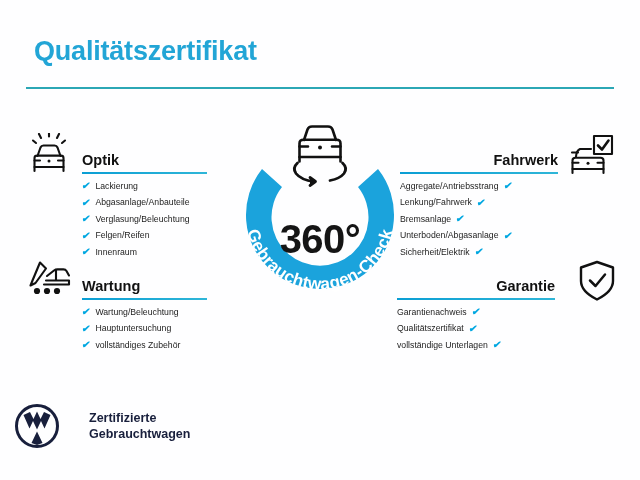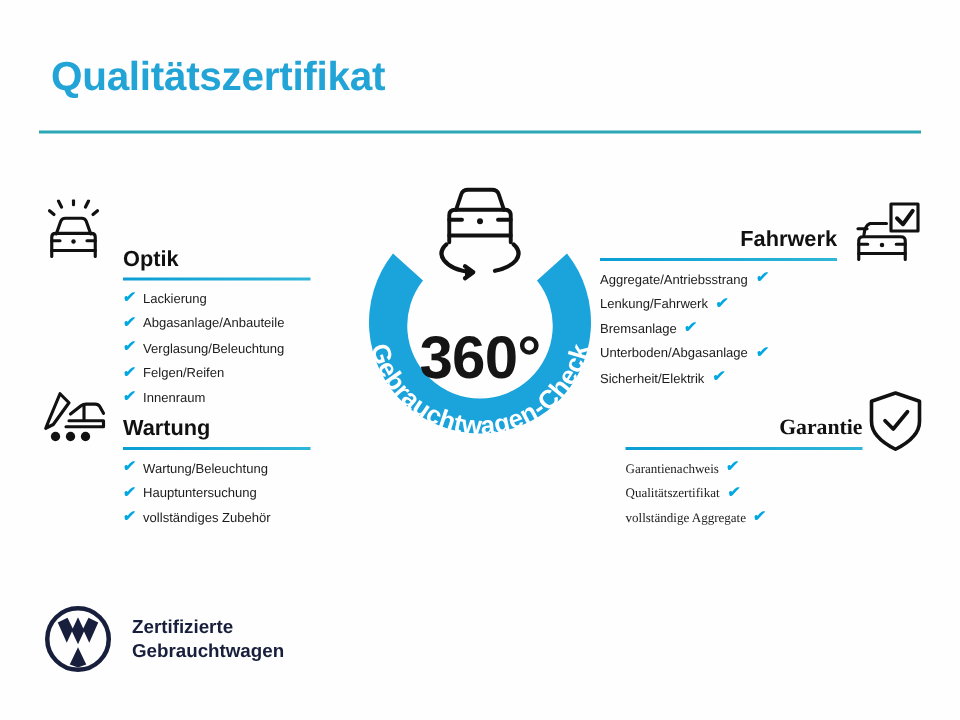--- a/index.html
+++ b/index.html
@@ -88,24 +88,24 @@
   
   .left .sec-title { left: 0; }
   .left .sec-rule  { left: 0; right: 0; }
   .left .item      { justify-content: flex-start; }
 
   .right .sec-title { right: 0; }
   .right .sec-rule  { left: 0; right: 0; }
   .right .item      { justify-content: flex-start; }
 
   
-  #sec-optik   { left: 82px;  top: 144px; width: 125px; margin-top: 13px; }
+  #sec-optik   { left: 82px;  top: 144px; width: 125px; }
   #sec-wartung { left: 82px;  top: 270px; width: 125px; }
   #sec-technik { left: 400px; top: 144px; width: 158px; }
-  #sec-garantie{ left: 417px; top: 270px; width: 158px; font-family: Liberation Serif, serif; }
+  #sec-garantie{ left: 397px; top: 270px; width: 158px; }
 
   
   .sec-icon {
     position: absolute;
     width: 48px;
     height: 44px;
   }
   #icon-optik    { left: 25px;  top: 133px; }
   #icon-wartung  { left: 25px;  top: 259px; }
   #icon-technik  { left: 567px; top: 133px; }
@@ -144,25 +144,25 @@
     left: 56px;
     top: 3px;
     width: 80px;
     height: 72px;
   }
   #badge-car svg { display: block; width: 100%; height: 100%; }
 
   
   #footer {
     position: absolute;
-    left: 30px;
+    left: 15px;
     top: 404px;
     display: flex;
     align-items: center;
-    gap: 14px;
+    gap: 30px;
   }
   #vw-logo { width: 44px; height: 44px; }
   #vw-logo svg { display: block; width: 100%; height: 100%; }
   #footer-text {
     font-size: 12.5px;
     font-weight: bold;
     line-height: 1.28;
     color: #181F3C;
   }
   #footer-text span { display: block; }
@@ -309,21 +309,21 @@
     <div class="items">
       <div class="item">
           <span>Garantienachweis</span>
           <span class="check">✔</span>
         </div>
       <div class="item">
           <span>Qualitätszertifikat</span>
           <span class="check">✔</span>
         </div>
       <div class="item">
-          <span>vollständige Aggregate</span>
+          <span>vollständige Unterlagen</span>
           <span class="check">✔</span>
         </div>
     </div>
   </div>
 
   <div id="badge">
     <svg viewBox="0 0 192 200">
       <defs>
         <path id="arcpath" d="M 21.5 102 A 74.5 74.5 0 1 0 170.5 102"></path>
       </defs>

